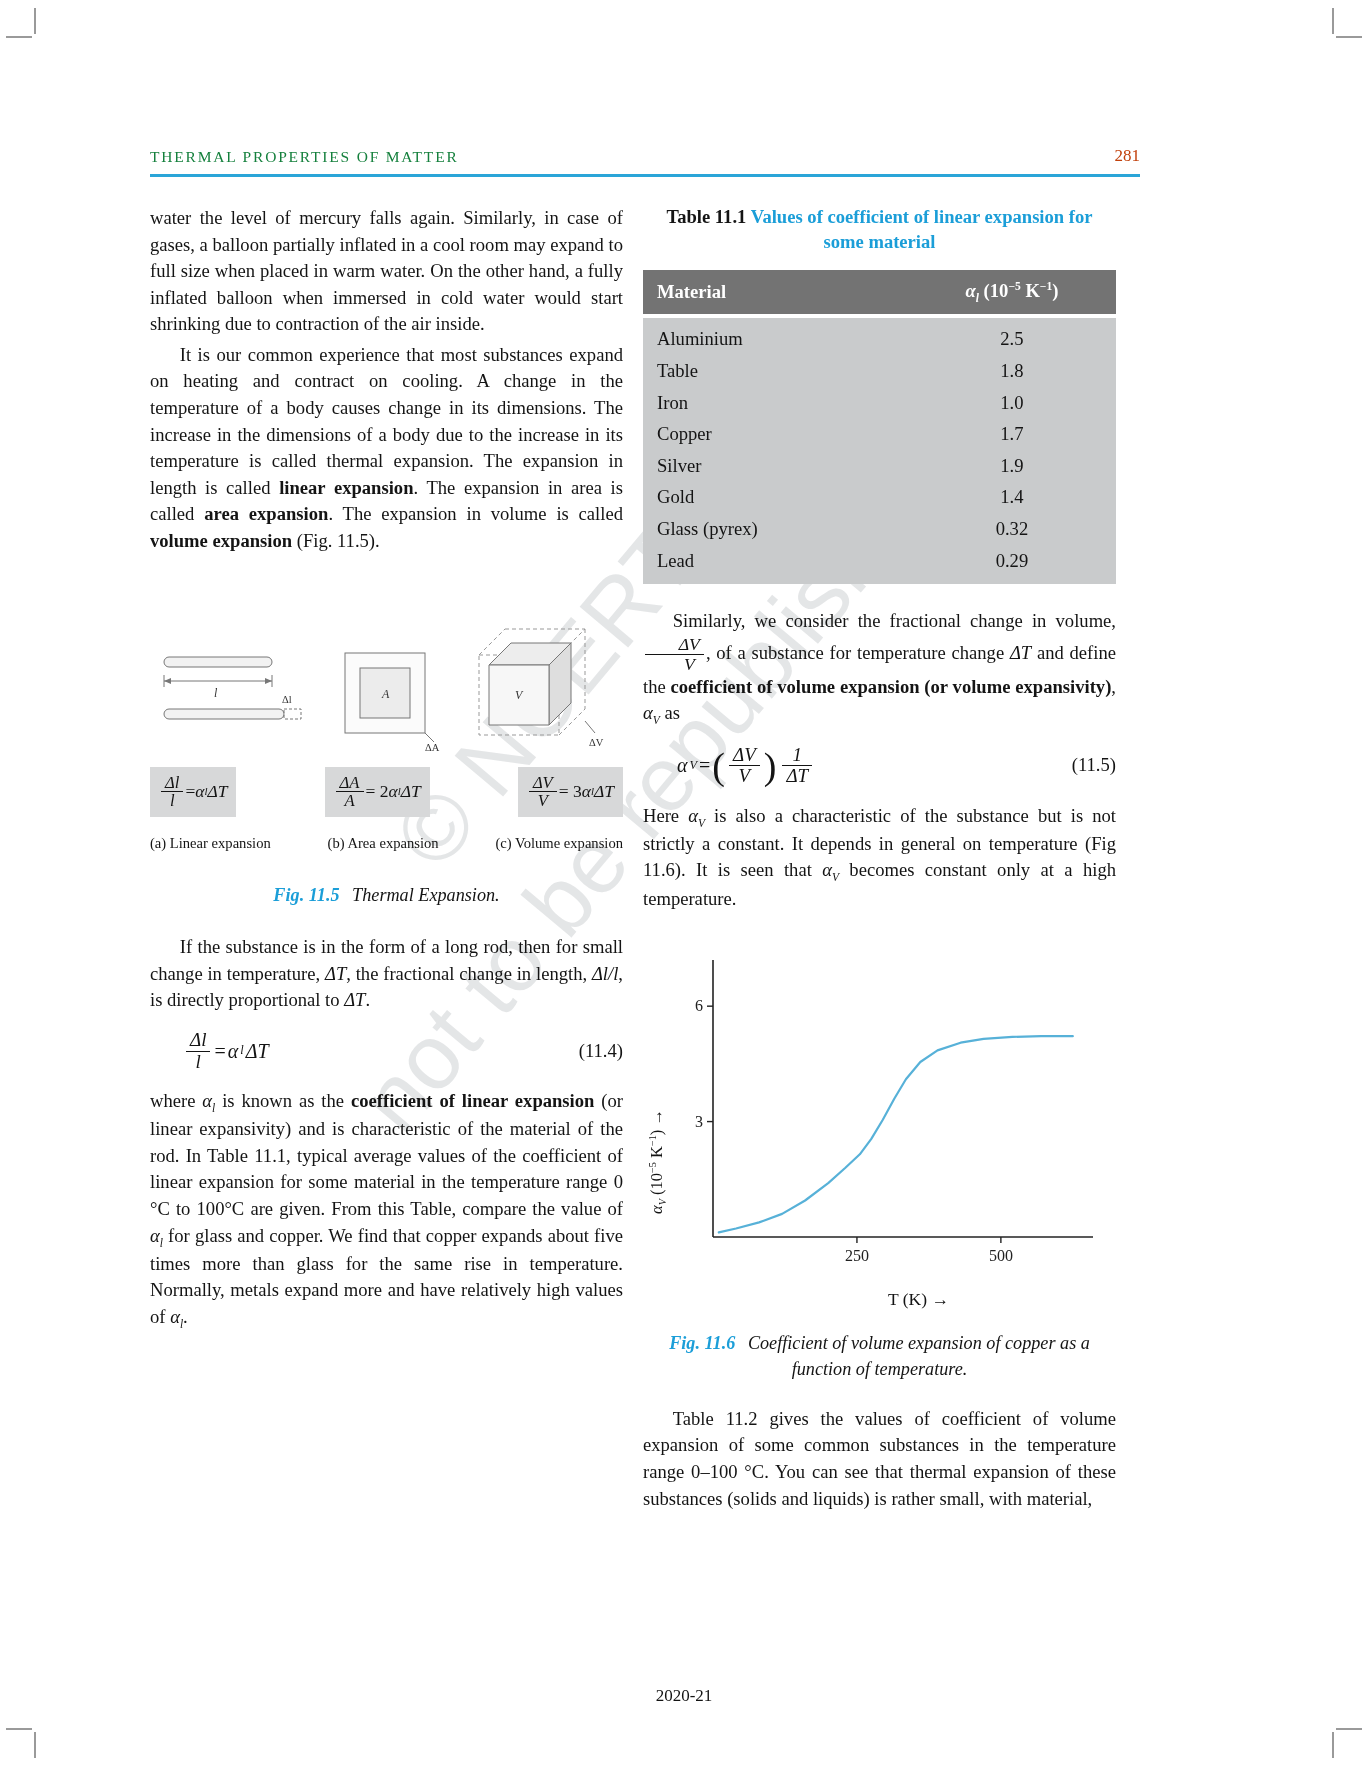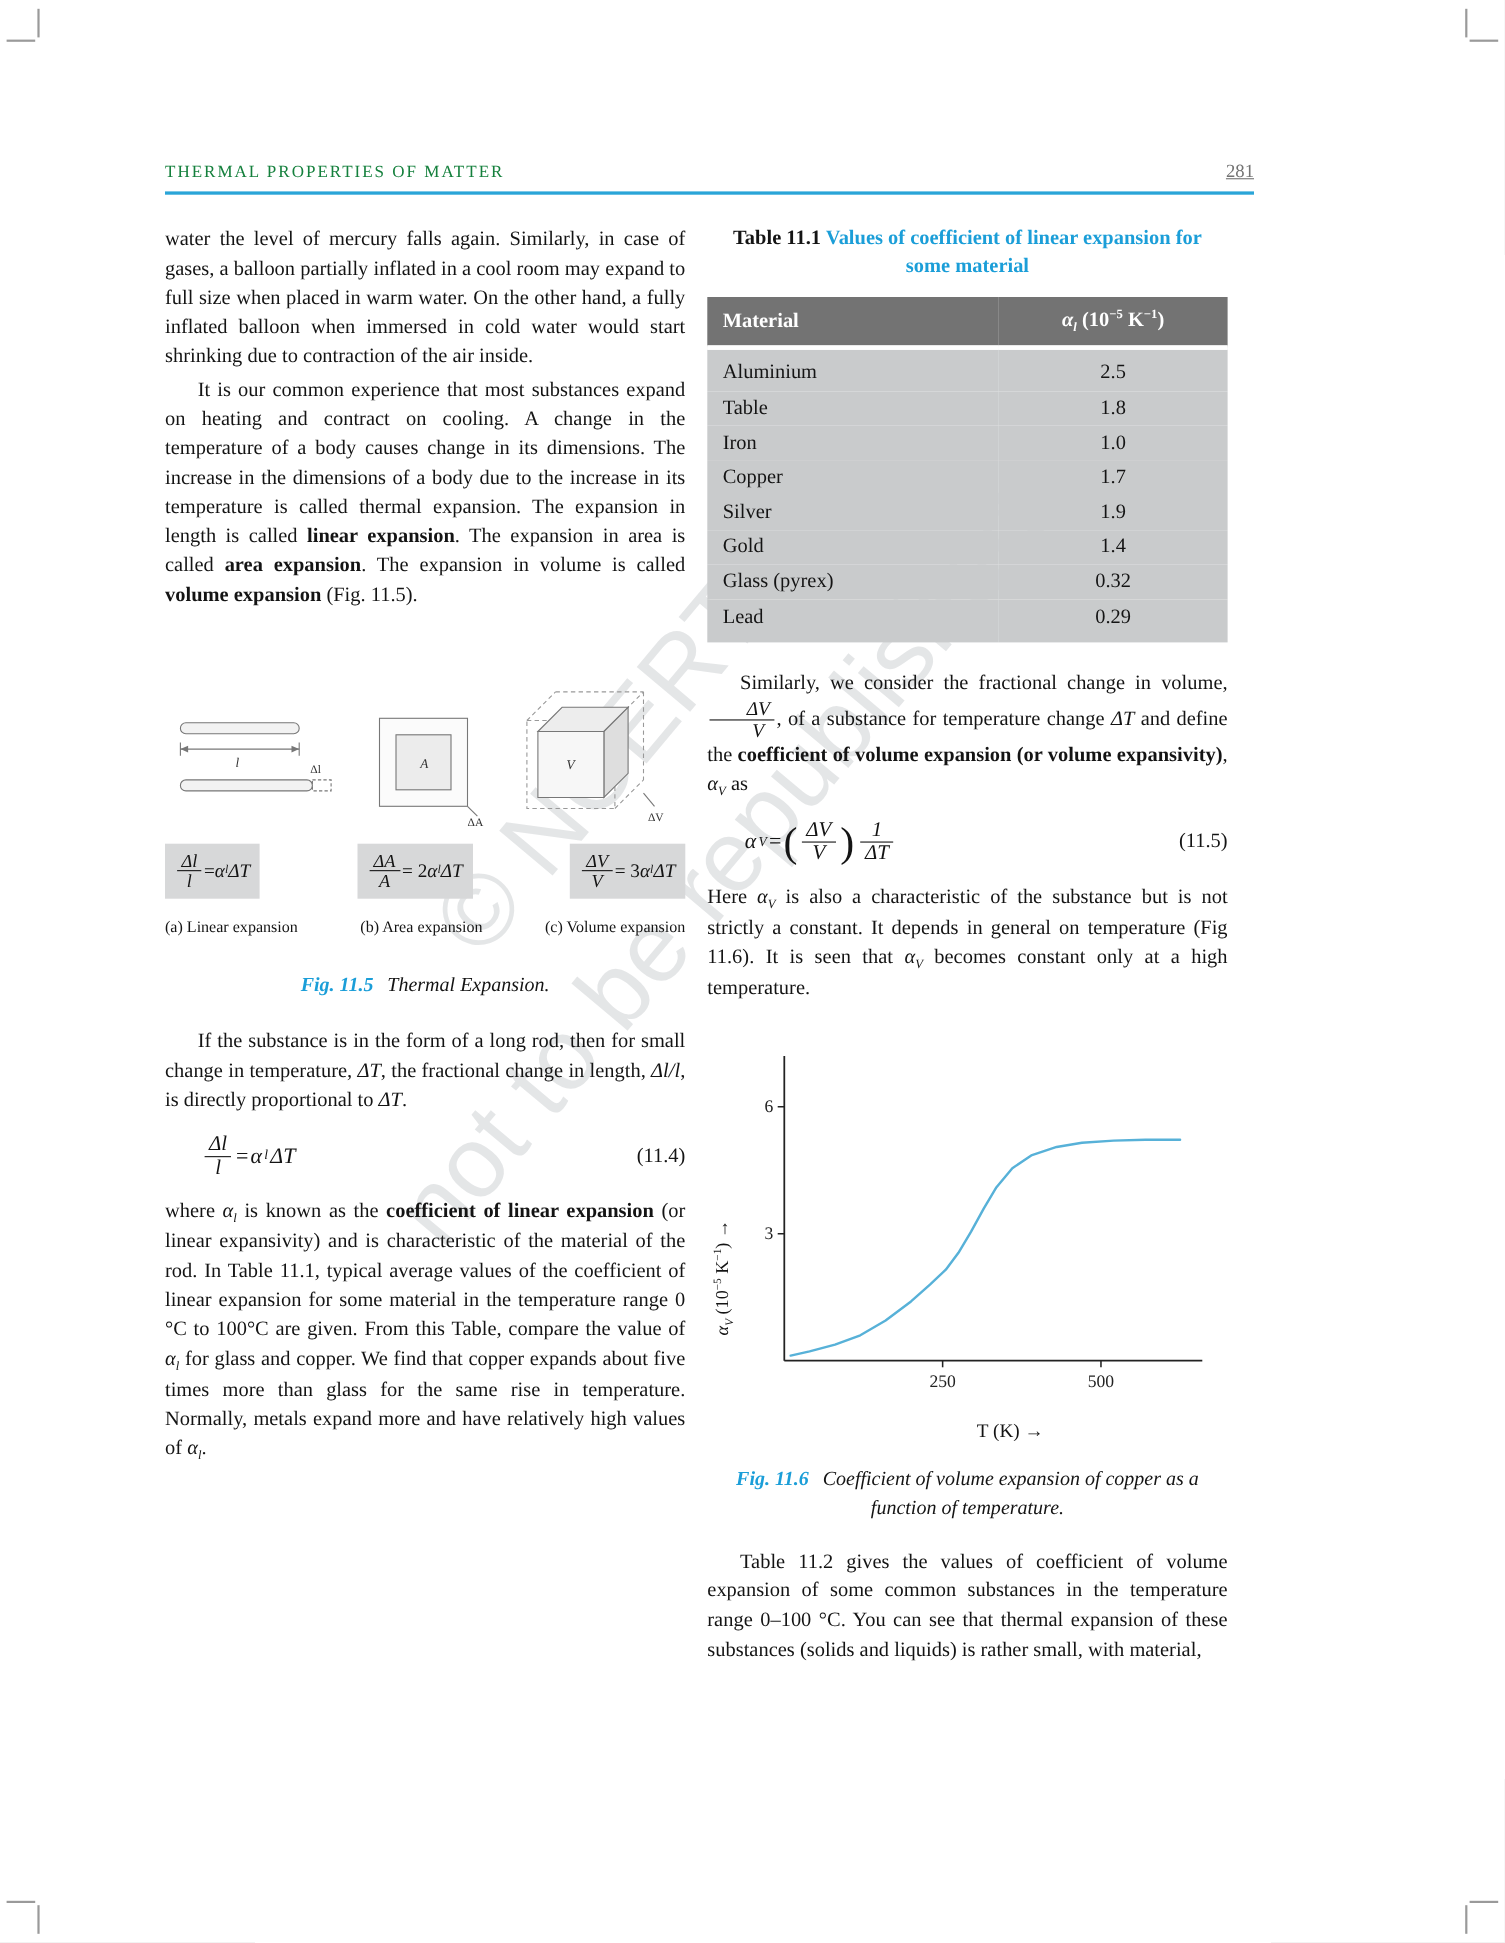--- a/index.html
+++ b/index.html
@@ -12,21 +12,21 @@
   
   .watermark{position:absolute;left:130px;top:600px;width:940px;z-index:1;
              transform:rotate(-50deg);text-align:center;pointer-events:none;
              font-family:"Liberation Sans", sans-serif;color:#7c848a;opacity:.20;
              font-size:92px;line-height:1.55;white-space:nowrap;}
   
   .content{position:absolute;left:150px;top:146px;width:990px;z-index:2;}
   .header{display:flex;justify-content:space-between;align-items:flex-end;
           border-bottom:3px solid #2aa5d8;padding-bottom:8px;}
   .header .title{font-size:15.5px;letter-spacing:1.8px;color:#15803d;}
-  .header .pnum{font-size:17px;color:#737373;text-decoration:underline;}
+  .header .pnum{font-size:17px;color:#c2410c;}
   .columns{display:flex;gap:20px;margin-top:28px;}
   .col{width:473px;font-size:18.6px;line-height:1.43;text-align:justify;}
   p{margin:0;}
   .indent{text-indent:1.6em;}
   .mt{margin-top:4px;}
   .seg-b{font-weight:bold;}
   .seg-i{font-style:italic;}
   .seg-bi{font-weight:bold;font-style:italic;}
   .seg-big{font-size:1.9em;vertical-align:-0.22em;font-weight:400;line-height:0;}
   sub{font-size:.62em;font-style:italic;}
@@ -311,13 +311,16 @@
             <span class="fig-label">Fig. 11.6</span>
             <span>Coefficient of volume expansion of copper as a function of temperature.</span>
           </figcaption>
         </figure>
 
         <p class="indent" style="margin-top:24px;">Table 11.2 gives the values of coefficient of volume expansion of some common substances in the temperature range 0–100 °C. You can see that thermal expansion of these substances (solids and liquids) is rather small, with material,</p>
       </div>
     </div>
   </div>
 
+  <div class="footer">
+    <span>2020-21</span>
+  </div>
 </div>
 
 </body></html>

